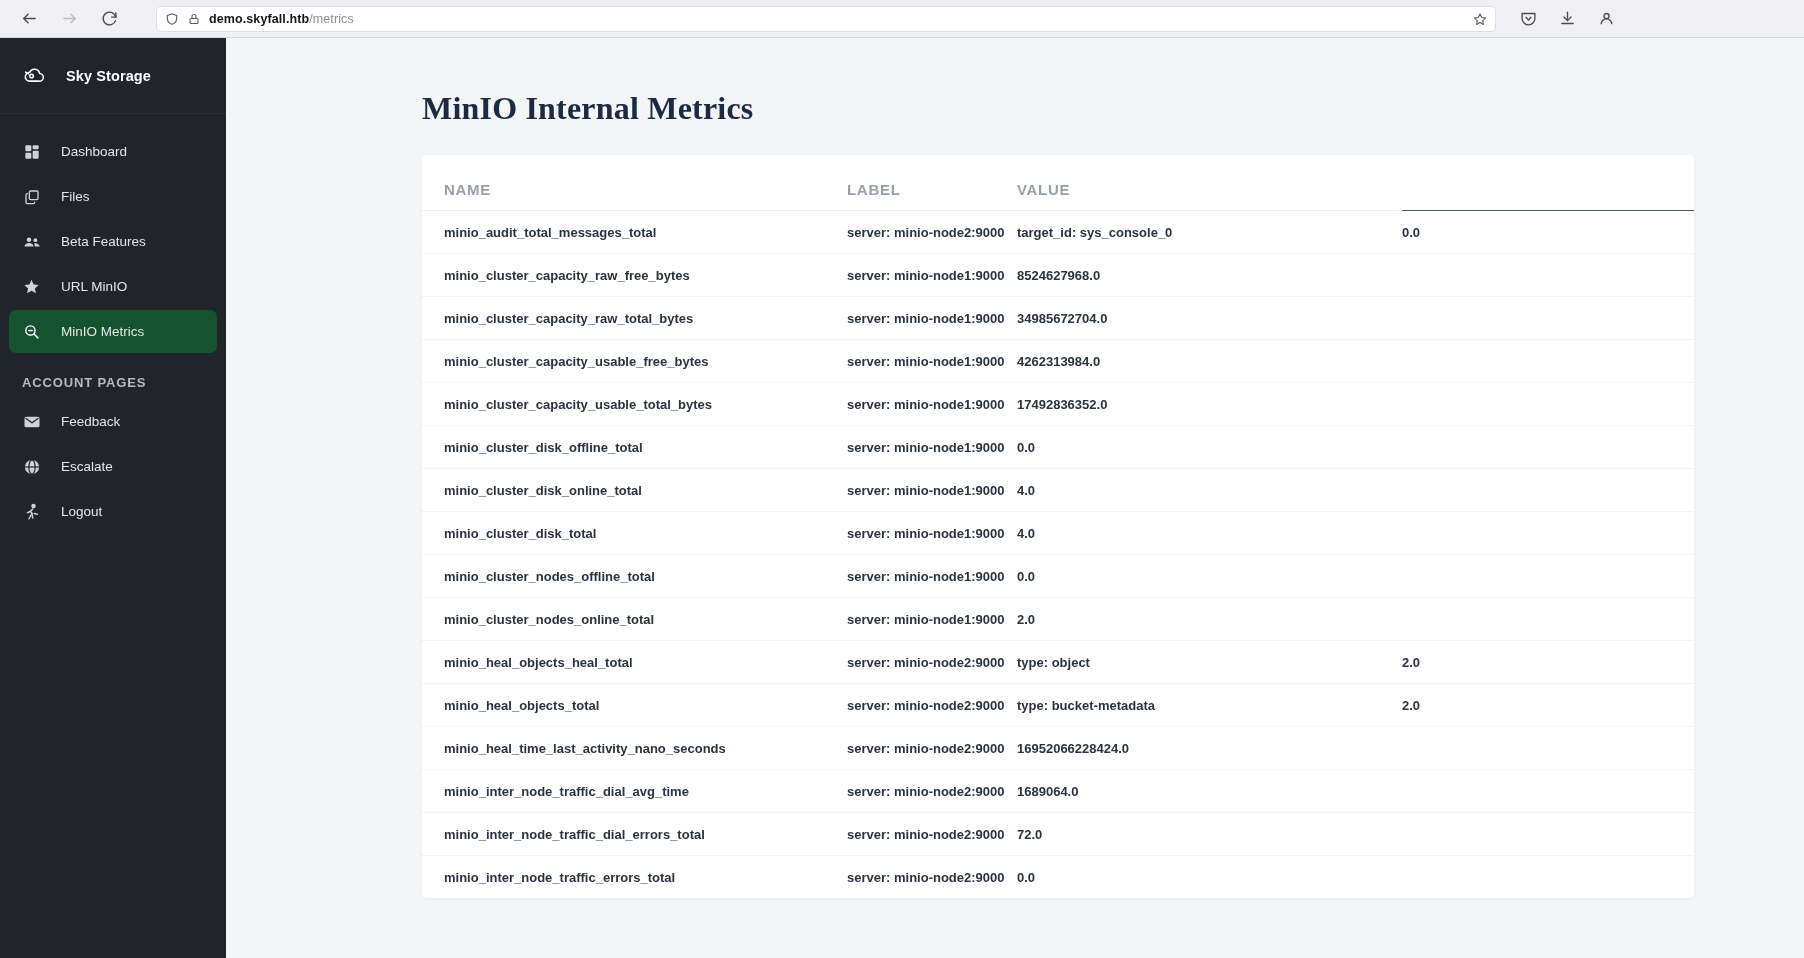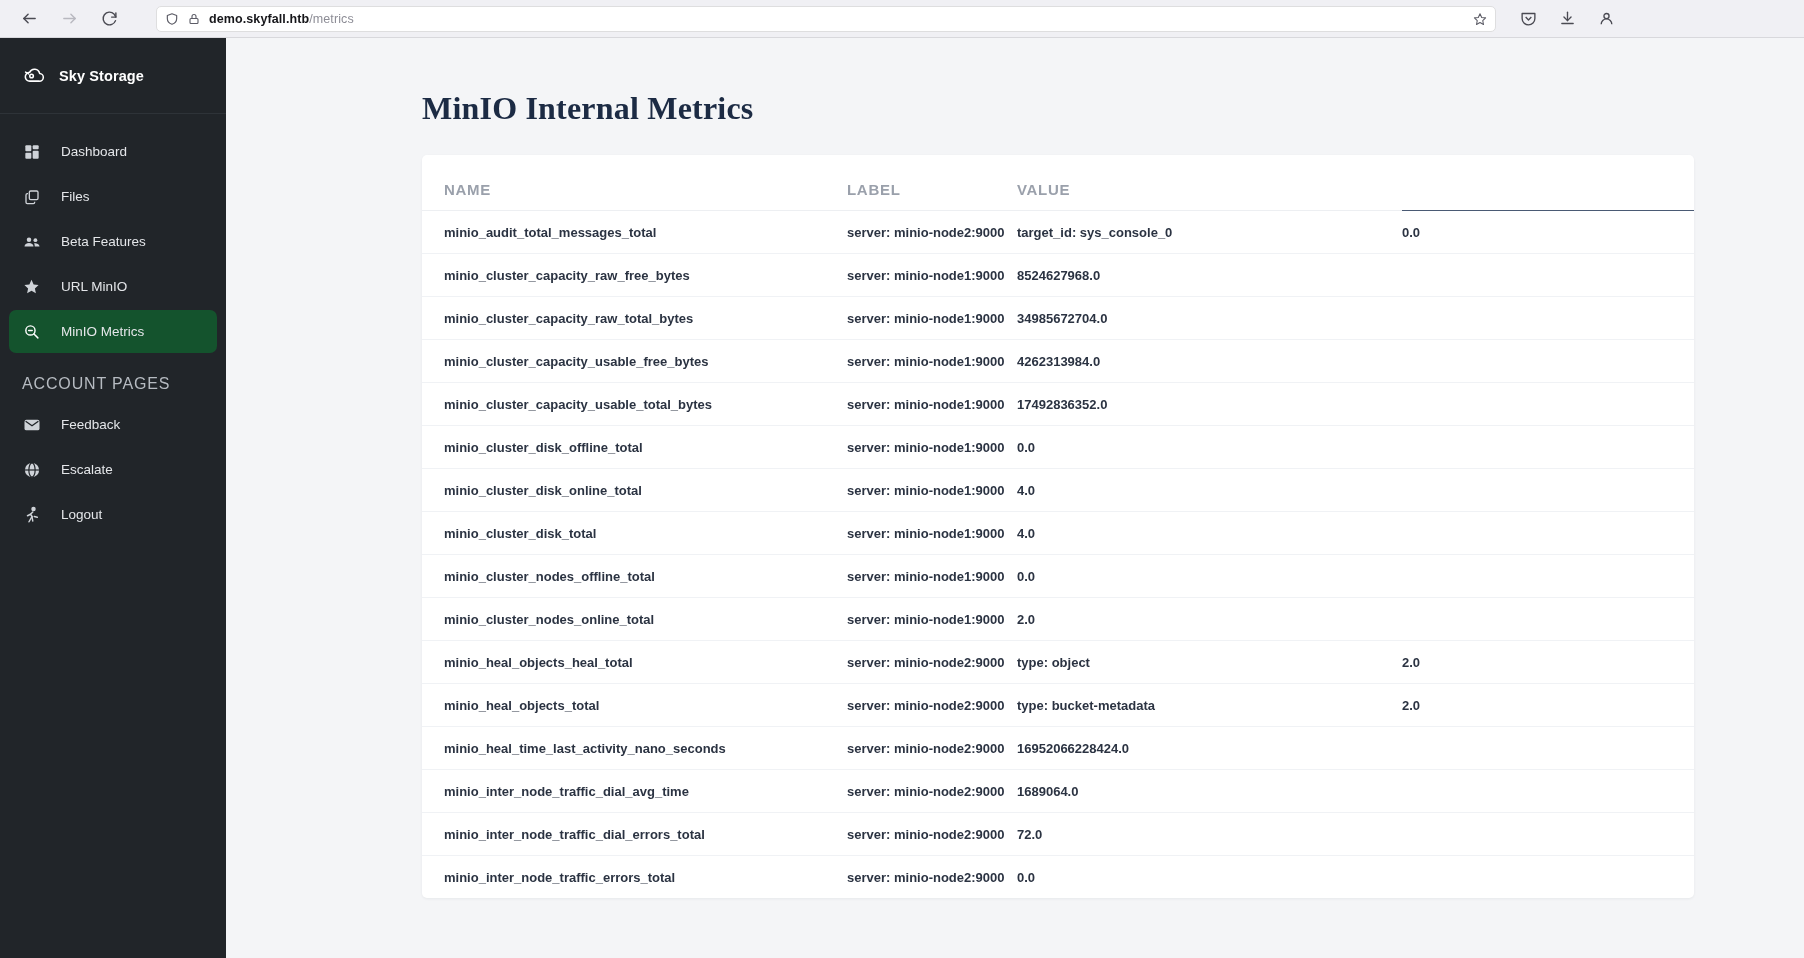--- a/index.html
+++ b/index.html
@@ -69,21 +69,21 @@
     width: 226px;
     background: #212529;
     color: #dfe2e6;
     flex-shrink: 0;
     position: relative;
   }
   .brand {
     height: 76px;
     display: flex;
     align-items: center;
-    gap: 11px;
+    gap: 18px;
     padding: 0 22px;
     border-bottom: 1px solid #2e3338;
   }
   .brand-logo { width: 26px; height: 24px; display: flex; align-items: center; justify-content: center; color: #fff; }
   .brand-name { font-size: 14.5px; font-weight: 700; color: #ffffff; letter-spacing: .1px; }
   .nav { padding-top: 14px; }
   .nav-item {
     display: flex;
     align-items: center;
     gap: 20px;
@@ -92,24 +92,24 @@
     padding: 0 13px;
     border-radius: 7px;
     font-size: 13.5px;
     color: #e4e6e9;
     cursor: pointer;
   }
   .nav-item .ic { width: 19px; height: 19px; display: flex; align-items: center; justify-content: center; color: #cfd3d8; flex-shrink: 0; }
   .nav-item.active { background: #14532d; }
   .nav-item.active .ic { color: #ffffff; }
   .nav-section {
-    font-size: 16px;
+    font-size: 13px;
     letter-spacing: .85px;
     color: #b6bbc1;
-    font-weight: 400;
+    font-weight: 700;
     padding: 20px 22px 8px 22px;
   }
 
   
   .main {
     flex: 1;
     overflow: hidden;
     padding: 52px 0 0 0;
   }
   .page-title {

